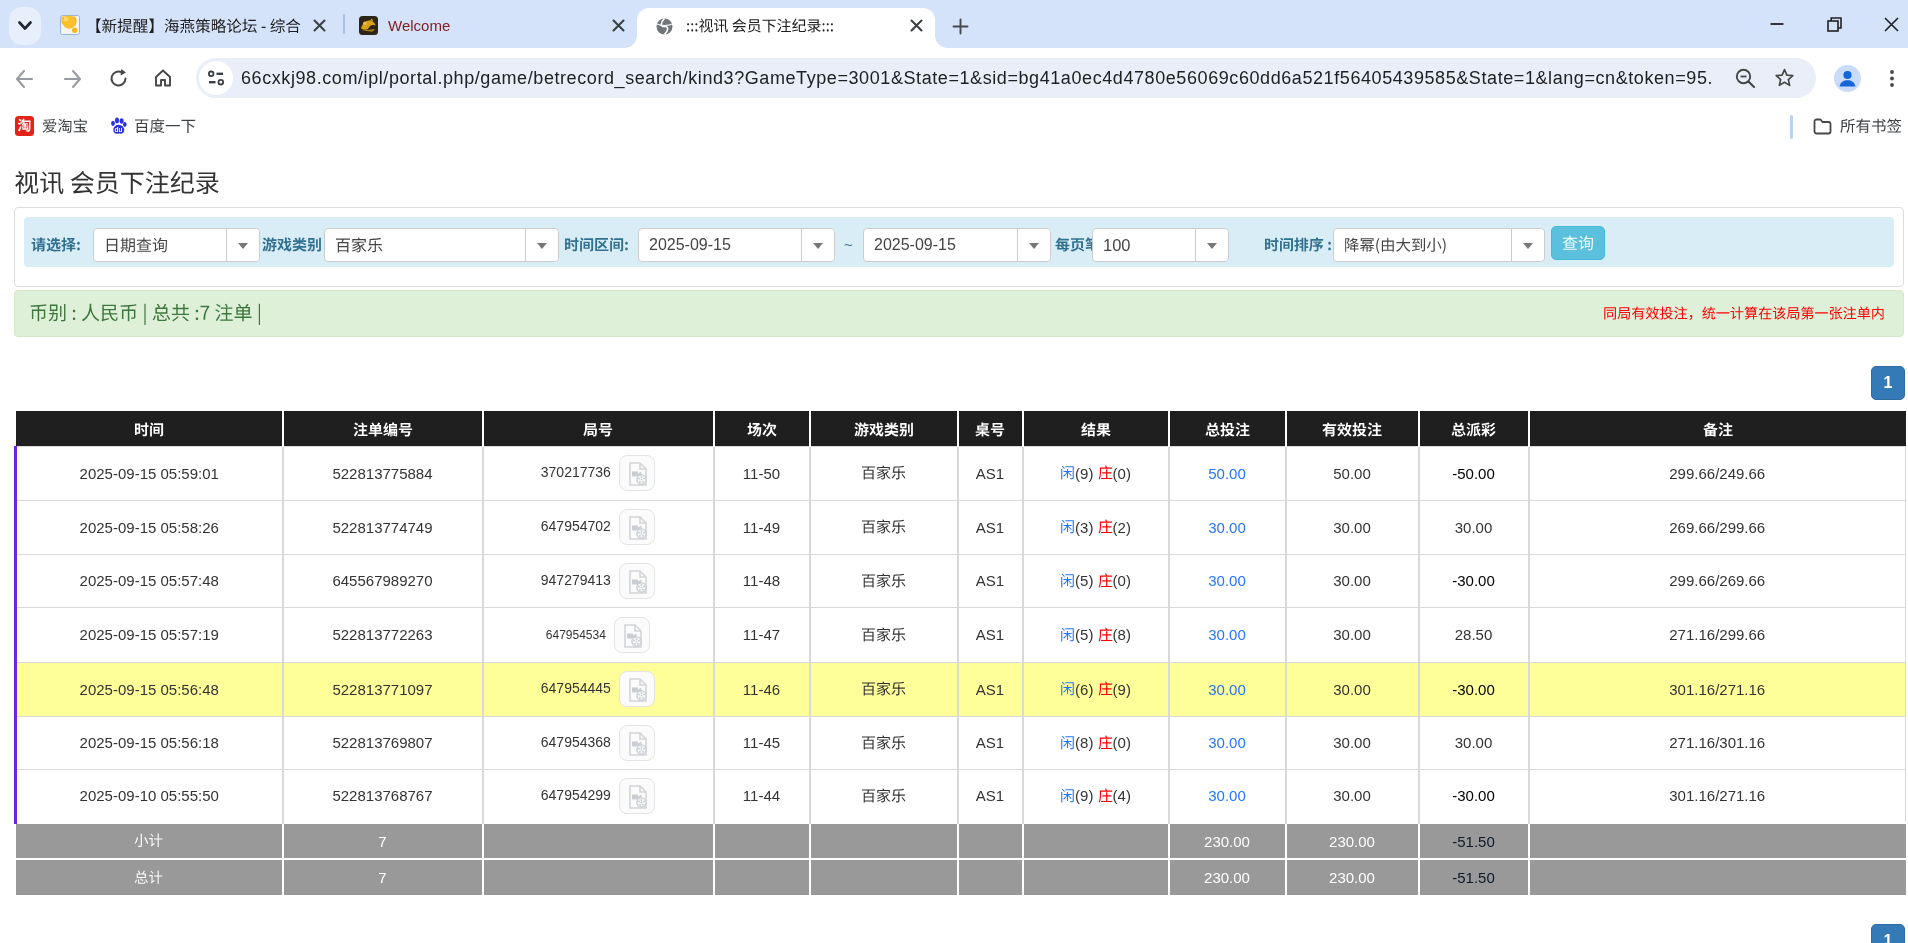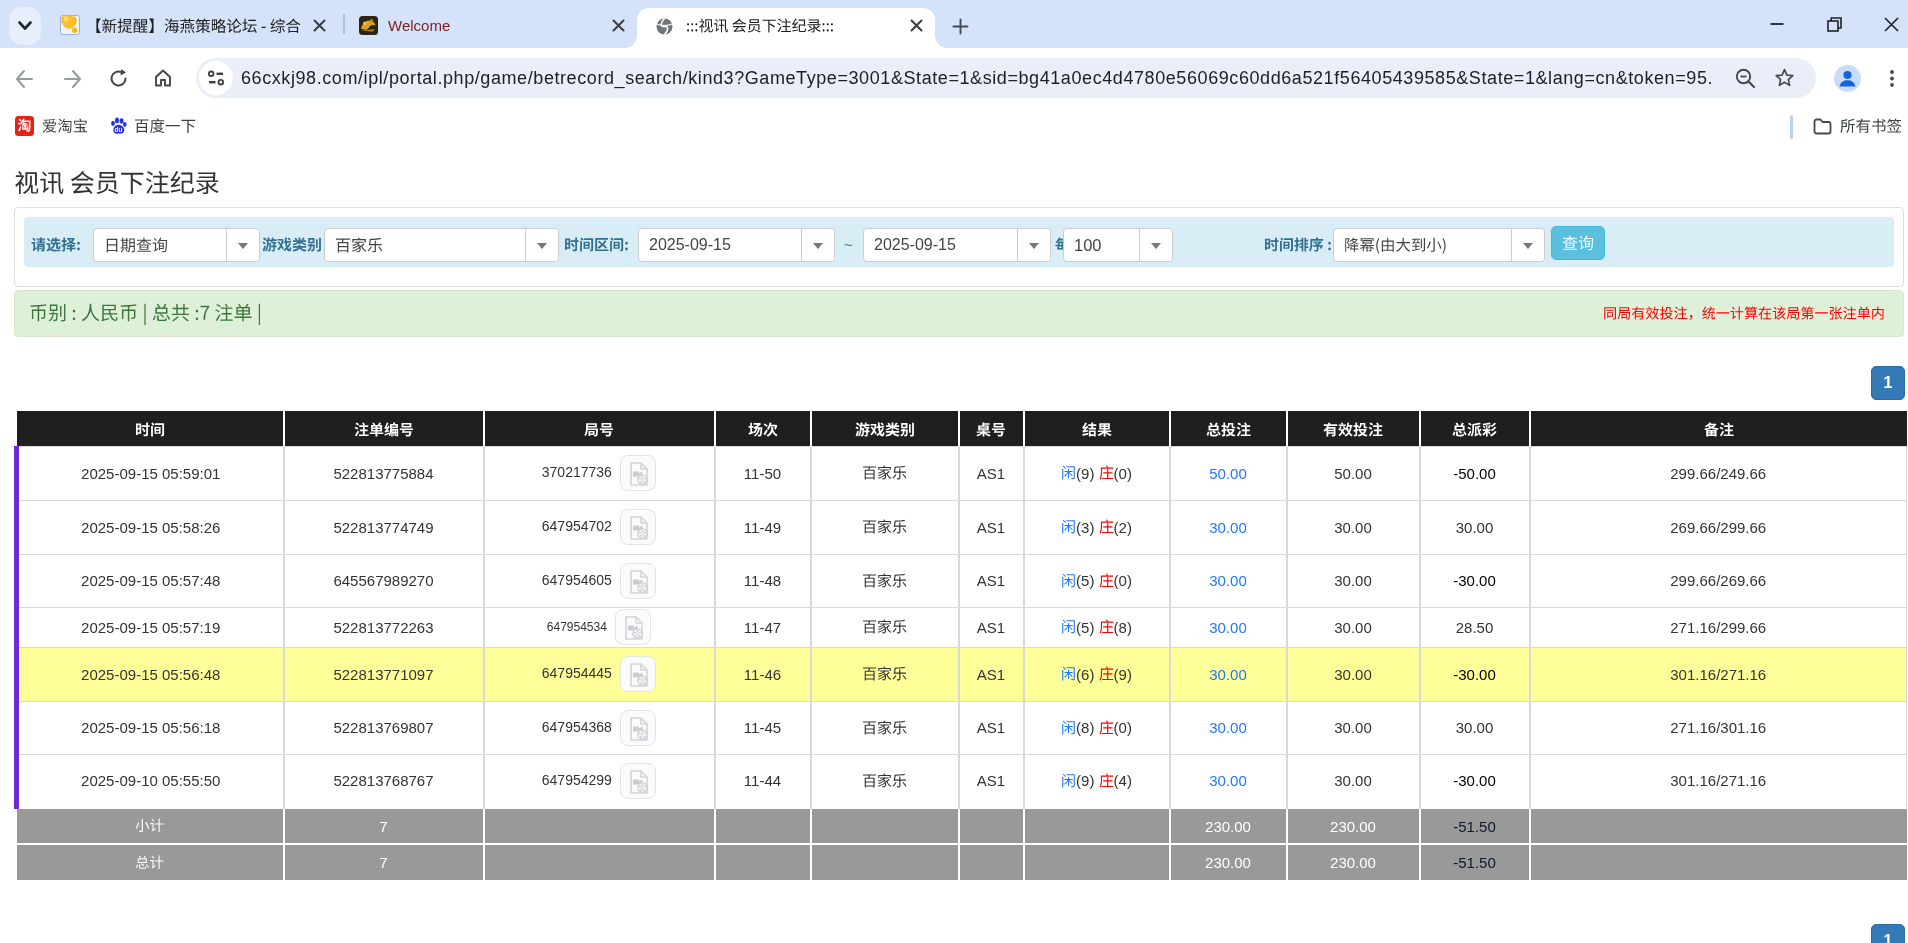--- a/index.html
+++ b/index.html
@@ -28,21 +28,21 @@
 .greenbar{position:absolute;left:14px;top:290px;width:1890px;height:47px;background:#dff0d8;border:1px solid #d6e9c6;border-radius:4px}
 .pgbtn{position:absolute;width:34px;height:34px;background:#337ab7;border:1px solid #2e6da4;border-radius:5px;color:#fff;font-size:16px;font-weight:bold;text-align:center;line-height:32px}
 table.rec{position:absolute;left:14px;top:411px;width:1890px;border-collapse:collapse;table-layout:fixed;font-size:15px;color:#333}
 table.rec td,table.rec th{text-align:center;vertical-align:middle;padding:0}
 tr.hd{height:35px;background:#1f1f1f}
 tr.hd th{border-left:2px solid #fff}
 tr.hd th:first-child{border-left:none}
 tr.hd th svg{display:inline-block;vertical-align:middle}
 tr.row{height:54px;background:#fff}
 tr.row td{border-top:1px solid #d9d9d9;border-bottom:1px solid #d9d9d9;border-left:2px solid #d9d9d9;border-right:2px solid #d9d9d9}
-tr.row td:first-child{border-left:5px solid #6d28d9}
+tr.row td:first-child{border-left:3px solid #6d28d9}
 tr.row td:last-child{border-right:1px solid #d9d9d9}
 tr.yrow{background:#ffff99}
 tr.ft{height:36px;background:#999}
 tr.ft td{border-left:2px solid #fff;border-top:2px solid #fff;color:#fff}
 tr.ft td:first-child{border-left:none}
 .vbtn{display:inline-block;width:36px;height:36px;background:#fbfbfb;border:1px solid #e4e4e4;border-radius:8px;vertical-align:middle;position:relative}
 .num{white-space:nowrap}
 .blue{color:#2277ff}
 .red{color:#000000}
 tr.ft td.dred{color:#0f172a}
@@ -231,21 +231,21 @@
         <span style="font-size:16px;color:#444">2025-09-15</span>
       </div>
       <div class="arr"></div>
     </div>
     <div class="lbl" style="left:1055px">
       <svg class="t" width="60" height="15" viewBox="0 0 60.0 15">
         <path fill="#31708f" d="M10.6 6.1 10.6 7.8H8.8L9.3 7.3C8.9 6.9 8.2 6.5 7.6 6.1ZM0.5 7.7V9.3H2.6C2.4 10.5 2.2 11.7 2.1 12.5H3L10.2 12.6C10.1 12.8 10.1 12.9 10 13C9.9 13.2 9.7 13.2 9.5 13.2C9.2 13.2 8.6 13.2 7.9 13.2C8.1 13.5 8.3 14.1 8.3 14.5C9.1 14.6 9.8 14.6 10.3 14.5C10.8 14.4 11.2 14.3 11.6 13.8C11.7 13.6 11.9 13.2 12 12.6H13.8V11H12.2L12.3 9.3H14.5V7.7H12.3L12.4 5.4C12.4 5.1 12.4 4.6 12.4 4.6H3.5C3.8 4.2 4 3.8 4.3 3.4H13.9V1.8H5.2L5.7 0.9L3.9 0.4C3.1 2.2 1.8 4.1 0.4 5.3C0.9 5.5 1.7 6 2 6.3C2.4 6 2.8 5.5 3.1 5.1C3.1 5.9 3 6.8 2.8 7.7ZM5.8 6.7C6.4 7 7.1 7.4 7.6 7.8H4.6L4.8 6.1H6.5ZM10.4 11H8.6L9.1 10.5C8.7 10.1 8.1 9.7 7.4 9.3H10.5ZM5.7 9.9C6.3 10.2 6.9 10.6 7.5 11H4.2L4.4 9.3H6.2ZM21.6 6.5V9.1C21.6 10.6 20.8 12.1 15.6 13.1C16 13.5 16.5 14.2 16.7 14.6C22.3 13.4 23.5 11.3 23.5 9.2V6.5ZM23 11.8C24.8 12.5 27.1 13.7 28.2 14.6L29.3 13.2C28.1 12.3 25.7 11.2 24.1 10.6ZM17.2 4.2V11.2H19.1V5.8H26.1V11.1H28V4.2H22.5C22.8 3.8 23 3.3 23.2 2.8H29.1V1.2H16V2.8H21.2C21 3.3 20.9 3.8 20.8 4.2ZM30.7 10.3 30.9 11.9 36 11.5V12.1C36 13.9 36.5 14.4 38.6 14.4C39 14.4 41.1 14.4 41.5 14.4C43.2 14.4 43.7 13.8 44 11.9C43.5 11.8 42.7 11.6 42.3 11.3C42.2 12.6 42.1 12.8 41.4 12.8C40.9 12.8 39.2 12.8 38.8 12.8C37.9 12.8 37.8 12.7 37.8 12.1V11.4L44.3 10.9L44.1 9.4L37.8 9.8V8.9L43.2 8.5L43 7.1L37.8 7.4V6.7C39.8 6.5 41.8 6.3 43.4 6L42.6 4.5C39.8 5 35.5 5.3 31.7 5.4C31.8 5.8 32 6.4 32.1 6.9C33.3 6.9 34.6 6.8 36 6.8V7.5L31.4 7.8L31.6 9.3L36 9V10ZM38.7 0.3C38.4 1.3 37.9 2.3 37.2 3.1V1.7H34C34.1 1.4 34.2 1.1 34.4 0.8L32.6 0.3C32.1 1.7 31.3 3.2 30.3 4C30.8 4.3 31.5 4.8 31.9 5C32.3 4.5 32.8 3.9 33.2 3.2H33.4C33.8 3.8 34.1 4.6 34.3 5.1L35.8 4.5C35.7 4.1 35.5 3.6 35.2 3.2H37.1C36.9 3.4 36.7 3.7 36.4 3.9C36.8 4.1 37.6 4.6 37.9 4.9C38.4 4.5 38.9 3.9 39.3 3.2H39.9C40.2 3.7 40.5 4.3 40.6 4.7L42.2 4.2C42.1 3.9 41.9 3.5 41.7 3.2H44.3V1.7H40.1C40.3 1.4 40.4 1.1 40.5 0.8ZM51.4 0.6C51.1 1.2 50.7 2 50.4 2.5L51.5 3.1C51.9 2.6 52.4 1.9 52.9 1.2ZM50.6 9.6C50.3 10.2 50 10.6 49.6 11L48.3 10.4L48.8 9.6ZM46.2 11C46.9 11.3 47.6 11.6 48.3 12C47.5 12.5 46.5 12.9 45.4 13.2C45.7 13.5 46 14.1 46.2 14.5C47.5 14.1 48.8 13.6 49.8 12.8C50.2 13.1 50.6 13.4 50.9 13.6L52 12.4C51.7 12.2 51.3 12 50.9 11.8C51.7 10.9 52.3 9.8 52.6 8.5L51.7 8.1L51.4 8.2H49.5L49.8 7.6L48.2 7.3C48.1 7.6 47.9 7.9 47.8 8.2H45.9V9.6H47.1C46.8 10.1 46.5 10.6 46.2 11ZM46 1.2C46.4 1.8 46.7 2.6 46.8 3.1H45.6V4.5H47.9C47.2 5.3 46.2 5.9 45.3 6.3C45.7 6.6 46 7.2 46.3 7.6C47 7.2 47.8 6.6 48.5 5.9V7.2H50.2V5.6C50.7 6 51.3 6.5 51.6 6.9L52.6 5.6C52.3 5.4 51.5 4.9 50.8 4.5H53V3.1H50.2V0.4H48.5V3.1H47L48.2 2.6C48.1 2 47.7 1.3 47.3 0.7ZM54.2 0.5C53.9 3.2 53.2 5.8 52 7.3C52.3 7.6 53 8.2 53.3 8.5C53.5 8.1 53.8 7.6 54.1 7.1C54.3 8.2 54.7 9.3 55.1 10.3C54.3 11.5 53.2 12.5 51.7 13.2C52 13.5 52.5 14.2 52.7 14.6C54.1 13.9 55.2 13 56 11.9C56.7 12.9 57.5 13.8 58.6 14.4C58.8 14 59.3 13.3 59.7 13C58.6 12.4 57.7 11.4 57 10.3C57.7 8.8 58.2 7 58.4 4.9H59.4V3.2H55.4C55.5 2.4 55.7 1.6 55.8 0.7ZM56.8 4.9C56.6 6.2 56.4 7.3 56 8.3C55.6 7.2 55.3 6.1 55.1 4.9Z"></path>
       </svg>
     </div>
     <div class="lbl" style="left:1117px;top:236px;color:#7a8a93;font-size:15px">:</div>
-    <div class="sel" style="left:1063px;width:110px">
+    <div class="sel" style="left:1092px;width:137px">
       <div class="val">
         <span style="font-size:16.5px;color:#444">100</span>
       </div>
       <div class="arr"></div>
     </div>
     <div class="lbl" style="left:1264px">
       <svg class="t" width="68" height="15" viewBox="0 0 68.3 15">
         <path fill="#31708f" d="M6.9 6.8C7.6 7.9 8.6 9.4 9 10.2L10.6 9.3C10.1 8.4 9.1 7 8.4 6ZM4.5 7.4V10.2H2.7V7.4ZM4.5 5.8H2.7V3.2H4.5ZM1 1.6V13H2.7V11.8H6.2V1.6ZM11.2 0.6V3.2H6.7V5H11.2V12.1C11.2 12.4 11.1 12.5 10.8 12.5C10.4 12.5 9.3 12.5 8.3 12.5C8.5 13 8.8 13.8 8.9 14.3C10.4 14.3 11.5 14.3 12.1 14C12.8 13.7 13 13.2 13 12.1V5H14.6V3.2H13V0.6ZM16.1 4.1V14.5H17.9V4.1ZM16.3 1.4C17 2.1 17.7 3.1 18 3.8L19.6 2.8C19.2 2.1 18.4 1.2 17.7 0.6ZM21.1 9H24V10.4H21.1ZM21.1 6.1H24V7.5H21.1ZM19.5 4.7V11.8H25.6V4.7ZM20.1 1.2V2.9H27.2V12.6C27.2 12.8 27.1 12.9 27 12.9C26.8 12.9 26.2 12.9 25.8 12.8C26 13.3 26.2 14 26.3 14.4C27.2 14.4 27.9 14.4 28.4 14.1C28.9 13.9 29.1 13.4 29.1 12.6V1.2ZM32.3 0.4V3.3H30.6V5H32.3V7.7C31.6 7.8 31 8 30.4 8.1L30.7 9.8L32.3 9.4V12.6C32.3 12.8 32.3 12.8 32.1 12.8C31.9 12.8 31.3 12.8 30.8 12.8C31 13.2 31.2 13.9 31.3 14.4C32.3 14.4 33 14.4 33.4 14.1C33.9 13.8 34 13.4 34 12.6V9L35.6 8.6L35.4 6.9L34 7.2V5H35.4V3.3H34V0.4ZM35.5 9.2V10.8H37.8V14.5H39.5V0.6H37.8V2.8H35.9V4.4H37.8V6H35.9V7.6H37.8V9.2ZM40.6 0.6V14.5H42.3V10.9H44.5V9.3H42.3V7.6H44.2V6H42.3V4.4H44.4V2.8H42.3V0.6ZM50.5 7.1C51.3 7.4 52.1 7.8 52.9 8.2H48.8V9.7H52.9V12.7C52.9 12.9 52.8 12.9 52.5 12.9C52.2 12.9 51.1 12.9 50.2 12.9C50.5 13.4 50.8 14.1 50.8 14.5C52.1 14.5 53.1 14.6 53.8 14.3C54.5 14.1 54.7 13.6 54.7 12.7V9.7H56.8C56.5 10.3 56.2 10.8 55.9 11.2L57.4 11.8C58 11 58.8 9.8 59.4 8.6L58.1 8.1L57.8 8.2H55.7L55.8 8.1L55.1 7.7C56.2 7 57.4 6 58.2 5.2L57.1 4.3L56.7 4.4H49.5V5.8H55.2C54.7 6.2 54.1 6.6 53.6 7C52.9 6.6 52.2 6.3 51.6 6.1ZM51.9 0.8 52.4 2H46.6V6.1C46.6 8.3 46.5 11.5 45.3 13.6C45.7 13.8 46.5 14.3 46.8 14.6C48.2 12.3 48.4 8.6 48.4 6.1V3.7H59.4V2H54.4C54.2 1.5 53.9 0.8 53.7 0.3ZM65.8 7.7C66.6 7.7 67.2 7.1 67.2 6.3C67.2 5.5 66.6 4.8 65.8 4.8C65.1 4.8 64.5 5.5 64.5 6.3C64.5 7.1 65.1 7.7 65.8 7.7ZM65.8 13.4C66.6 13.4 67.2 12.8 67.2 12C67.2 11.1 66.6 10.5 65.8 10.5C65.1 10.5 64.5 11.1 64.5 12C64.5 12.8 65.1 13.4 65.8 13.4Z"></path>
       </svg>
     </div>
@@ -380,21 +380,21 @@
               <path fill="#f00" d="M8.1 4.2V7.3H4.2V8.4H8.1V12.9H3.1V13.9H14.3V12.9H9.3V8.4H13.5V7.3H9.3V4.2ZM7 0.8C7.4 1.4 7.7 2.1 7.9 2.6H1.9V6.6C1.9 8.7 1.8 11.8 0.6 14C0.9 14.1 1.4 14.4 1.6 14.5C2.9 12.2 3 8.9 3 6.6V3.7H14.2V2.6H8.2L9.1 2.4C8.9 1.9 8.5 1.1 8.1 0.5Z"></path>
             </svg>(2)</td>
           <td class="blue">30.00</td>
           <td>30.00</td>
           <td class="">30.00</td>
           <td>269.66/299.66</td>
         </tr>
         <tr class="row" style="height:53px">
           <td>2025-09-15 05:57:48</td>
           <td>645567989270</td>
-          <td><span class="num" style="font-size:14px">647954605</span>&nbsp;&nbsp;<span class="vbtn"><svg style="position:absolute;left:6px;top:6px;overflow:visible" width="24" height="24" viewBox="0 0 24 24">
+          <td><span class="num" style="font-size:14px">947279413</span>&nbsp;&nbsp;<span class="vbtn"><svg style="position:absolute;left:6px;top:6px;overflow:visible" width="24" height="24" viewBox="0 0 24 24">
                 <path d="M4 1 H14 L20 7 V23 H4 Z" fill="none" stroke="#d2d5d9" stroke-width="1.6"></path>
                 <path d="M14 1 V7 H20" fill="none" stroke="#d2d5d9" stroke-width="1.6"></path>
                 <path d="M6 9.5 h6 v5 h-6 Z M12 11.5 l3.5 -2 v6 l-3.5 -2 Z" fill="#caced3"></path>
                 <circle cx="15.5" cy="17.5" r="4.6" fill="#fbfbfb" stroke="#caced3" stroke-width="1.4"></circle>
                 <circle cx="15.5" cy="17.5" r="1" fill="#caced3"></circle>
                 <circle cx="15.5" cy="14.9" r="1" fill="#caced3"></circle>
                 <circle cx="13" cy="16.6" r="1" fill="#caced3"></circle>
                 <circle cx="14" cy="19.7" r="1" fill="#caced3"></circle>
                 <circle cx="17" cy="19.7" r="1" fill="#caced3"></circle>
                 <circle cx="18" cy="16.6" r="1" fill="#caced3"></circle>
@@ -407,21 +407,21 @@
           <td><svg class="ti" width="15" height="15" viewBox="0 0 15.0 15">
               <path fill="#2277ff" d="M1.2 4V14.4H2.3V4ZM1.8 1.3C2.6 2.1 3.6 3.3 4 4L4.9 3.4C4.4 2.7 3.5 1.5 2.6 0.7ZM5.4 1.2V2.3H12.7V12.8C12.7 13 12.6 13.1 12.3 13.1C12 13.1 11 13.2 10 13.1C10.1 13.4 10.3 13.9 10.4 14.2C11.7 14.2 12.6 14.2 13.1 14C13.6 13.9 13.8 13.5 13.8 12.8V1.2ZM7 3.9V5.9H3.5V6.9H6.5C5.7 8.5 4.5 9.9 3.2 10.7C3.4 10.9 3.7 11.3 3.9 11.5C5.1 10.7 6.2 9.4 7 7.9V13.1H8V7.8C9.1 9 10.2 10.2 10.8 11.1L11.6 10.4C10.9 9.5 9.6 8.1 8.4 6.9H11.7V5.9H8V3.9Z"></path>
             </svg>(5) <svg class="ti" width="15" height="15" viewBox="0 0 15.0 15">
               <path fill="#f00" d="M8.1 4.2V7.3H4.2V8.4H8.1V12.9H3.1V13.9H14.3V12.9H9.3V8.4H13.5V7.3H9.3V4.2ZM7 0.8C7.4 1.4 7.7 2.1 7.9 2.6H1.9V6.6C1.9 8.7 1.8 11.8 0.6 14C0.9 14.1 1.4 14.4 1.6 14.5C2.9 12.2 3 8.9 3 6.6V3.7H14.2V2.6H8.2L9.1 2.4C8.9 1.9 8.5 1.1 8.1 0.5Z"></path>
             </svg>(0)</td>
           <td class="blue">30.00</td>
           <td>30.00</td>
           <td class="red">-30.00</td>
           <td>299.66/269.66</td>
         </tr>
-        <tr class="row" style="height:40px">
+        <tr class="row" style="height:55px">
           <td>2025-09-15 05:57:19</td>
           <td>522813772263</td>
           <td><span class="num" style="font-size:12px">647954534</span>&nbsp;&nbsp;<span class="vbtn"><svg style="position:absolute;left:6px;top:6px;overflow:visible" width="24" height="24" viewBox="0 0 24 24">
                 <path d="M4 1 H14 L20 7 V23 H4 Z" fill="none" stroke="#d2d5d9" stroke-width="1.6"></path>
                 <path d="M14 1 V7 H20" fill="none" stroke="#d2d5d9" stroke-width="1.6"></path>
                 <path d="M6 9.5 h6 v5 h-6 Z M12 11.5 l3.5 -2 v6 l-3.5 -2 Z" fill="#caced3"></path>
                 <circle cx="15.5" cy="17.5" r="4.6" fill="#fbfbfb" stroke="#caced3" stroke-width="1.4"></circle>
                 <circle cx="15.5" cy="17.5" r="1" fill="#caced3"></circle>
                 <circle cx="15.5" cy="14.9" r="1" fill="#caced3"></circle>
                 <circle cx="13" cy="16.6" r="1" fill="#caced3"></circle>

